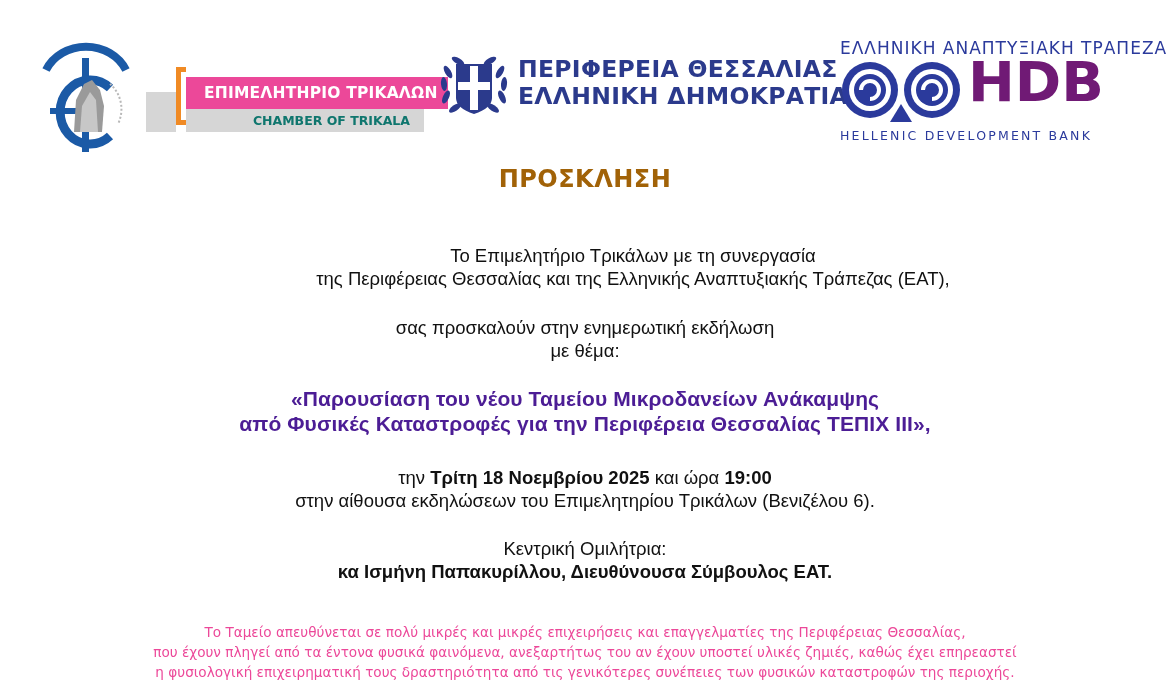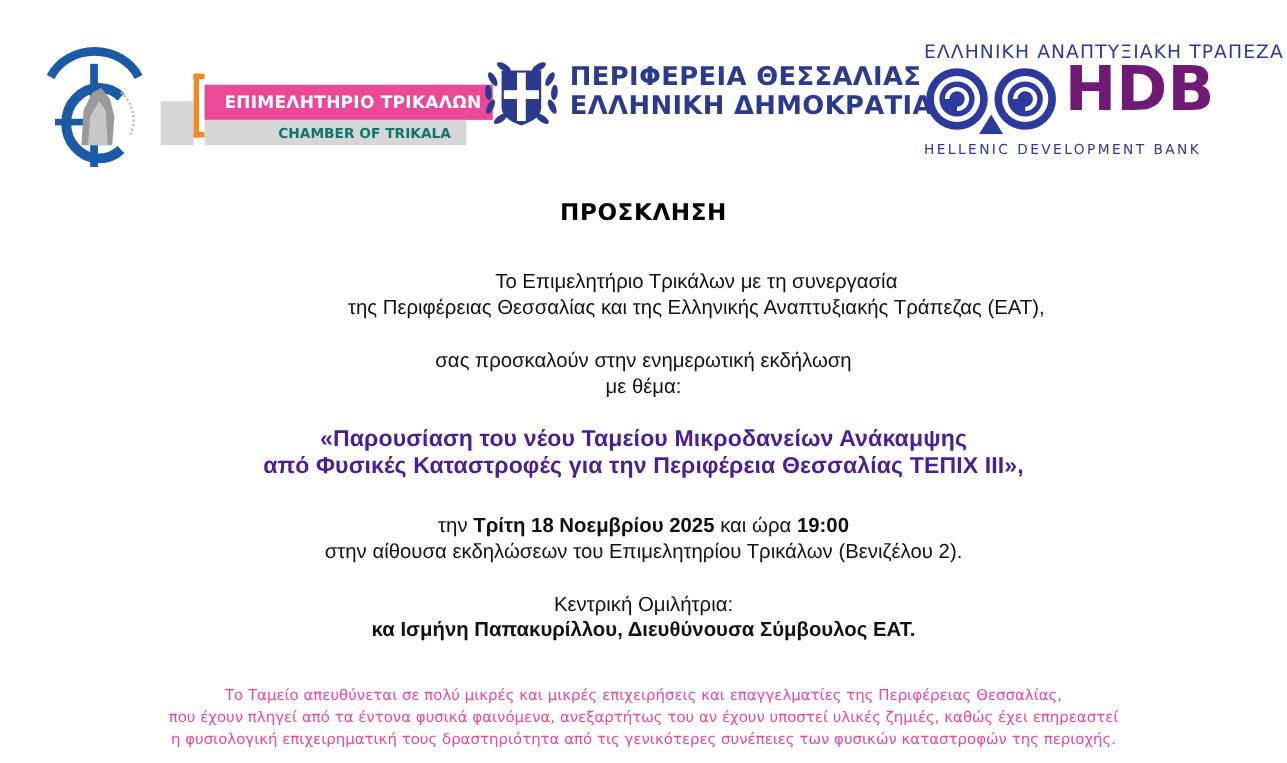--- a/index.html
+++ b/index.html
@@ -61,22 +61,22 @@
       font-size: 56px; line-height: 64px; letter-spacing: 0px;
     }
     .hdb-bottom {
       position: absolute; left: 4px; top: 90px; white-space: nowrap;
       color: #2b3a9c; font-family: "DejaVu Sans", sans-serif; font-size: 12.5px; letter-spacing: 2.2px;
     }
 
     
     .center { left: 0; width: 1170px; text-align: center; }
     .title {
-      top: 181px; font-family: "DejaVu Sans", sans-serif; font-weight: bold;
-      font-size: 21px; letter-spacing: 0.5px; color: #000000;
+      top: 165px; font-family: "DejaVu Sans", sans-serif; font-weight: bold;
+      font-size: 24px; letter-spacing: 0.5px; color: #a16207;
     }
     .para {
       font-family: "Liberation Sans", sans-serif; font-size: 18.5px; line-height: 23px;
       color: #111;
     }
     .p1 { top: 244px; padding-left: 48px; }
     .p2 { top: 316px; }
     .subject {
       top: 386px; font-family: "Liberation Sans", sans-serif; font-weight: bold;
       font-size: 21px; line-height: 25px; color: #4c1d95; letter-spacing: 0.1px;
@@ -169,21 +169,21 @@
   <span class="line">με θέμα:</span>
 </div>
 
 <div class="abs center subject">
   <span class="line">«Παρουσίαση του νέου Ταμείου Μικροδανείων Ανάκαμψης</span>
   <span class="line">από Φυσικές Καταστροφές για την Περιφέρεια Θεσσαλίας ΤΕΠΙΧ ΙΙΙ»,</span>
 </div>
 
 <div class="abs center para p3">
   <span class="line"><span>την </span><b class="strong">Τρίτη 18 Νοεμβρίου 2025</b><span> και ώρα </span><b class="strong">19:00</b></span>
-  <span class="line">στην αίθουσα εκδηλώσεων του Επιμελητηρίου Τρικάλων (Βενιζέλου 2).</span>
+  <span class="line">στην αίθουσα εκδηλώσεων του Επιμελητηρίου Τρικάλων (Βενιζέλου 6).</span>
 </div>
 
 <div class="abs center para p4">
   <span class="line">Κεντρική Ομιλήτρια:</span>
   <span class="line strong" style="font-weight:bold">κα Ισμήνη Παπακυρίλλου, Διευθύνουσα Σύμβουλος ΕΑΤ.</span>
 </div>
 
 <div class="abs center footer">
   <span class="line">Το Ταμείο απευθύνεται σε πολύ μικρές και μικρές επιχειρήσεις και επαγγελματίες της Περιφέρειας Θεσσαλίας,</span>
   <span class="line">που έχουν πληγεί από τα έντονα φυσικά φαινόμενα, ανεξαρτήτως του αν έχουν υποστεί υλικές ζημιές, καθώς έχει επηρεαστεί</span>

